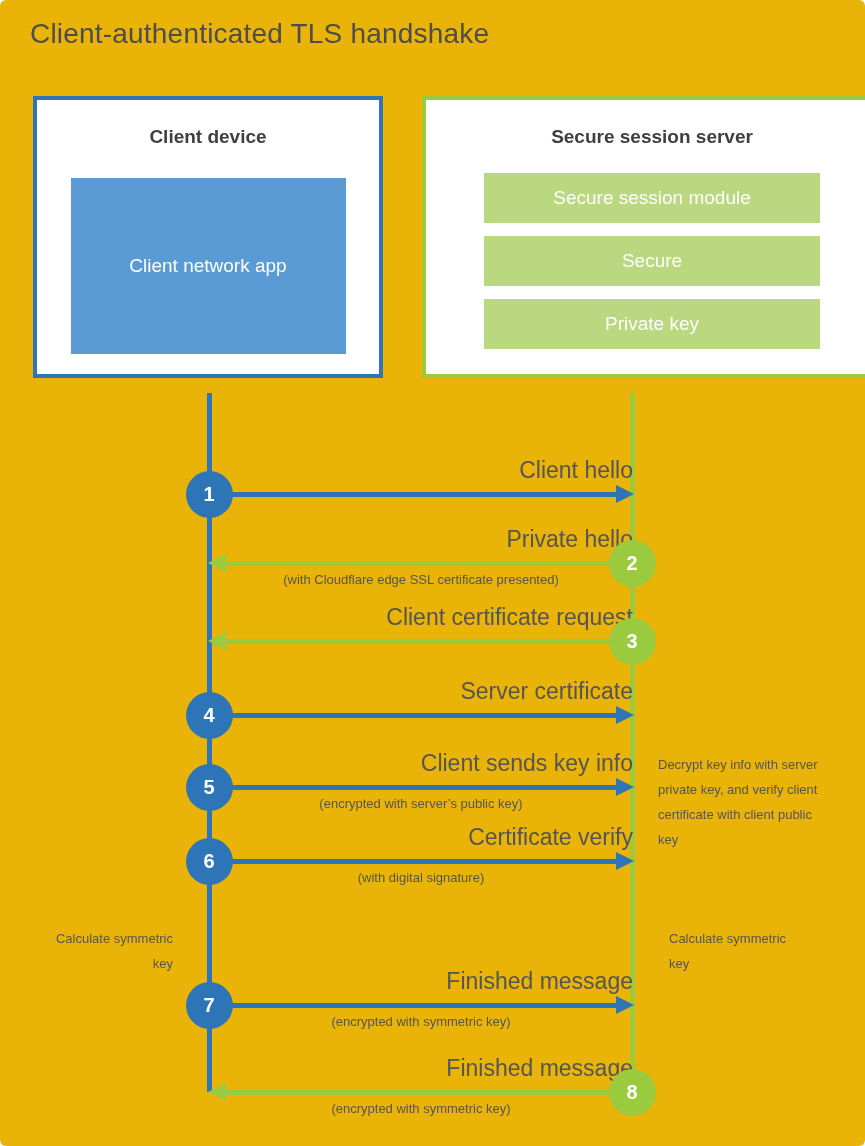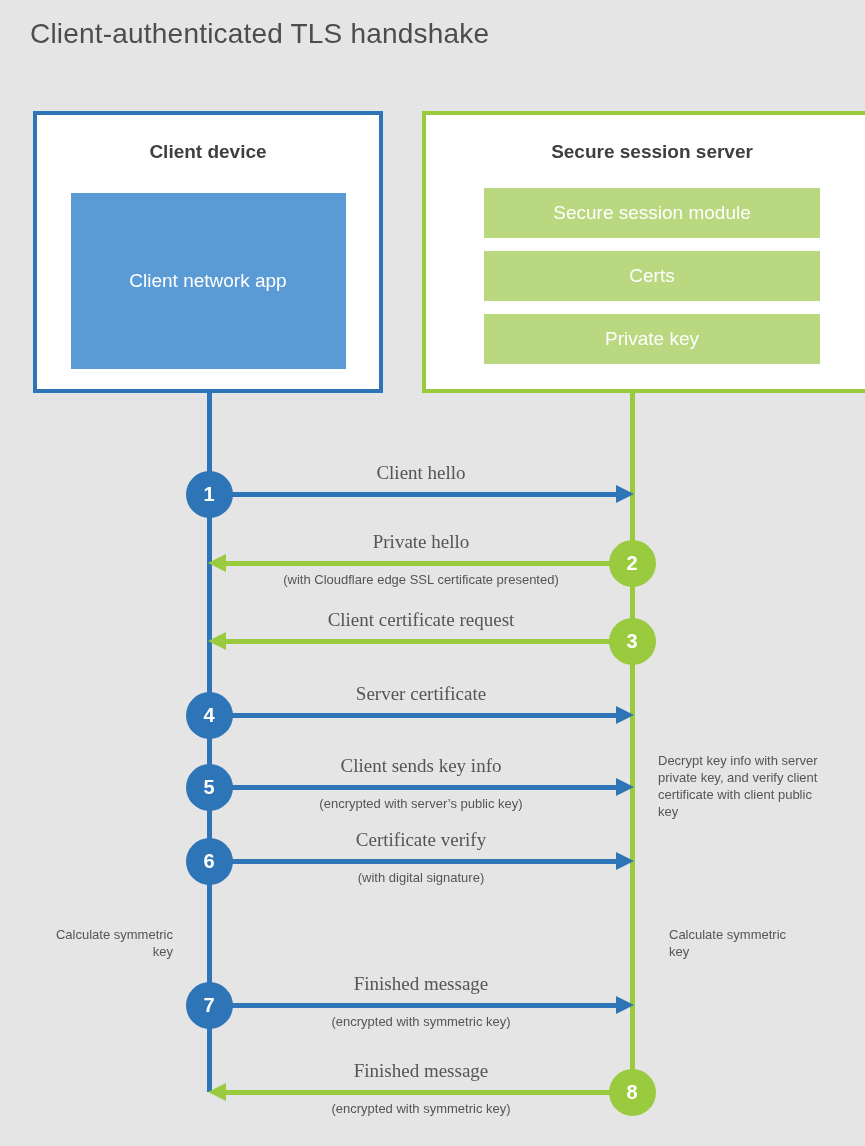--- a/index.html
+++ b/index.html
@@ -1,23 +1,23 @@
 <!DOCTYPE html>
 <html style="--blue: #2e75b8; --lightblue: #5b9bd5; --green: #9aca3e; --lightgreen: #b9d87f;"><head>
 <meta charset="utf-8">
 <style>
   html,body { margin:0; padding:0; background:#ffffff; }
   body { font-family:"Liberation Sans","DejaVu Sans",sans-serif; }
-  .canvas { position:relative; width:865px; height:1146px; background:#e5e5e5; overflow:hidden; }
+  .canvas { position:relative; width:865px; height:1146px; background:#eab308; overflow:hidden;border-radius:6px; }
 
   .title { position:absolute; left:30px; top:18px; font-size:28px; font-weight:300;
            color:#4d4d4d; letter-spacing:0.2px; }
 
   
-  .entity { position:absolute; top:111px; box-sizing:border-box; background:#fff; }
+  .entity { position:absolute; top:96px; box-sizing:border-box; background:#fff; }
   .client-box { left:33px; width:350px; height:282px; border:4px solid var(--blue); }
   .server-box { left:422px; width:460px; height:282px; border:4px solid var(--green); }
   .entity h2 { margin:0; padding-top:24px; text-align:center; font-size:19px;
                font-weight:bold; color:#3f3f3f; line-height:26px; }
   .app-box { margin:28px auto 0; width:275px; height:176px; background:var(--lightblue);
              color:#fff; font-size:19px; display:flex; align-items:center;
              justify-content:center; text-align:center; line-height:26px; }
   .app-box .inner { width:160px; }
   .bars { margin-top:23px; }
   .bar { margin:0 auto 13px; width:336px; height:50px; background:var(--lightgreen);
@@ -26,41 +26,41 @@
   
   .vline { position:absolute; width:5px; }
   .vline-client { left:206.5px; top:393px; height:699px; background:var(--blue); }
   .vline-server { left:630px; top:393px; height:699px; background:var(--green); }
 
   
   .msg-row { position:absolute; left:0; width:865px; height:0; }
   .row1 { top:494px; } .row2 { top:563px; } .row3 { top:641px; } .row4 { top:715px; }
   .row5 { top:787px; } .row6 { top:861px; } .row7 { top:1005px; } .row8 { top:1092px; }
 
-  .msg-label { position:absolute; left:209px; width:424px; bottom:10px; text-align:center;
-               font-size:19px; color:#555555;font-family:Liberation Serif, serif; }
+  .msg-label { position:absolute; left:209px; width:424px; bottom:10px; text-align:right;
+               font-size:23px; color:#555555; }
   .msg-sub { position:absolute; left:129px; width:584px; top:9px; text-align:center;
              font-size:13px; color:#555555; }
 
   .circle { position:absolute; top:-23.5px; width:47px; height:47px; border-radius:50%;
             color:#fff; font-weight:bold; font-size:20px; display:flex; align-items:center;
             justify-content:center; z-index:3; }
   .dir-right .circle { left:185.5px; background:var(--blue); }
   .dir-left  .circle { left:608.5px; background:var(--green); }
 
   .arrow-line { position:absolute; top:-2.5px; height:5px; }
   .dir-right .arrow-line { left:230px; width:388px; background:var(--blue); }
   .dir-left  .arrow-line { left:224px; width:388px; background:var(--green); }
   .arrow-head { position:absolute; top:-9px; width:0; height:0;
                 border-top:9px solid transparent; border-bottom:9px solid transparent; }
   .dir-right .arrow-head { left:616px; border-left:18px solid var(--blue); }
   .dir-left  .arrow-head { left:208px; border-right:18px solid var(--green); }
 
   
-  .note { position:absolute; font-size:13px; color:#555555; line-height:17px; }
+  .note { position:absolute; font-size:13px; color:#555555; line-height:25px; }
   .note-decrypt { left:658px; top:752px; width:170px; text-align:left; }
   .note-calc-left { left:40px; top:926px; width:133px; text-align:right; }
   .note-calc-right { left:669px; top:926px; width:120px; text-align:left; }
 </style>
 </head>
 <body>
 
 <div class="canvas">
 
   <div class="title">Client-authenticated TLS handshake</div>
@@ -69,21 +69,21 @@
     <h2>Client device</h2>
     <div class="app-box">
       <div class="inner">Client network app</div>
     </div>
   </div>
 
   <div class="entity server-box">
     <h2>Secure session server</h2>
     <div class="bars">
       <div class="bar">Secure session module</div>
-      <div class="bar">Certs</div>
+      <div class="bar">Secure</div>
       <div class="bar">Private key</div>
     </div>
   </div>
 
   <div class="vline vline-client"></div>
   <div class="vline vline-server"></div>
 
   <div class="msg-row row1 dir-right">
     <div class="msg-label">Client hello</div>
     <div class="arrow-line"></div>

